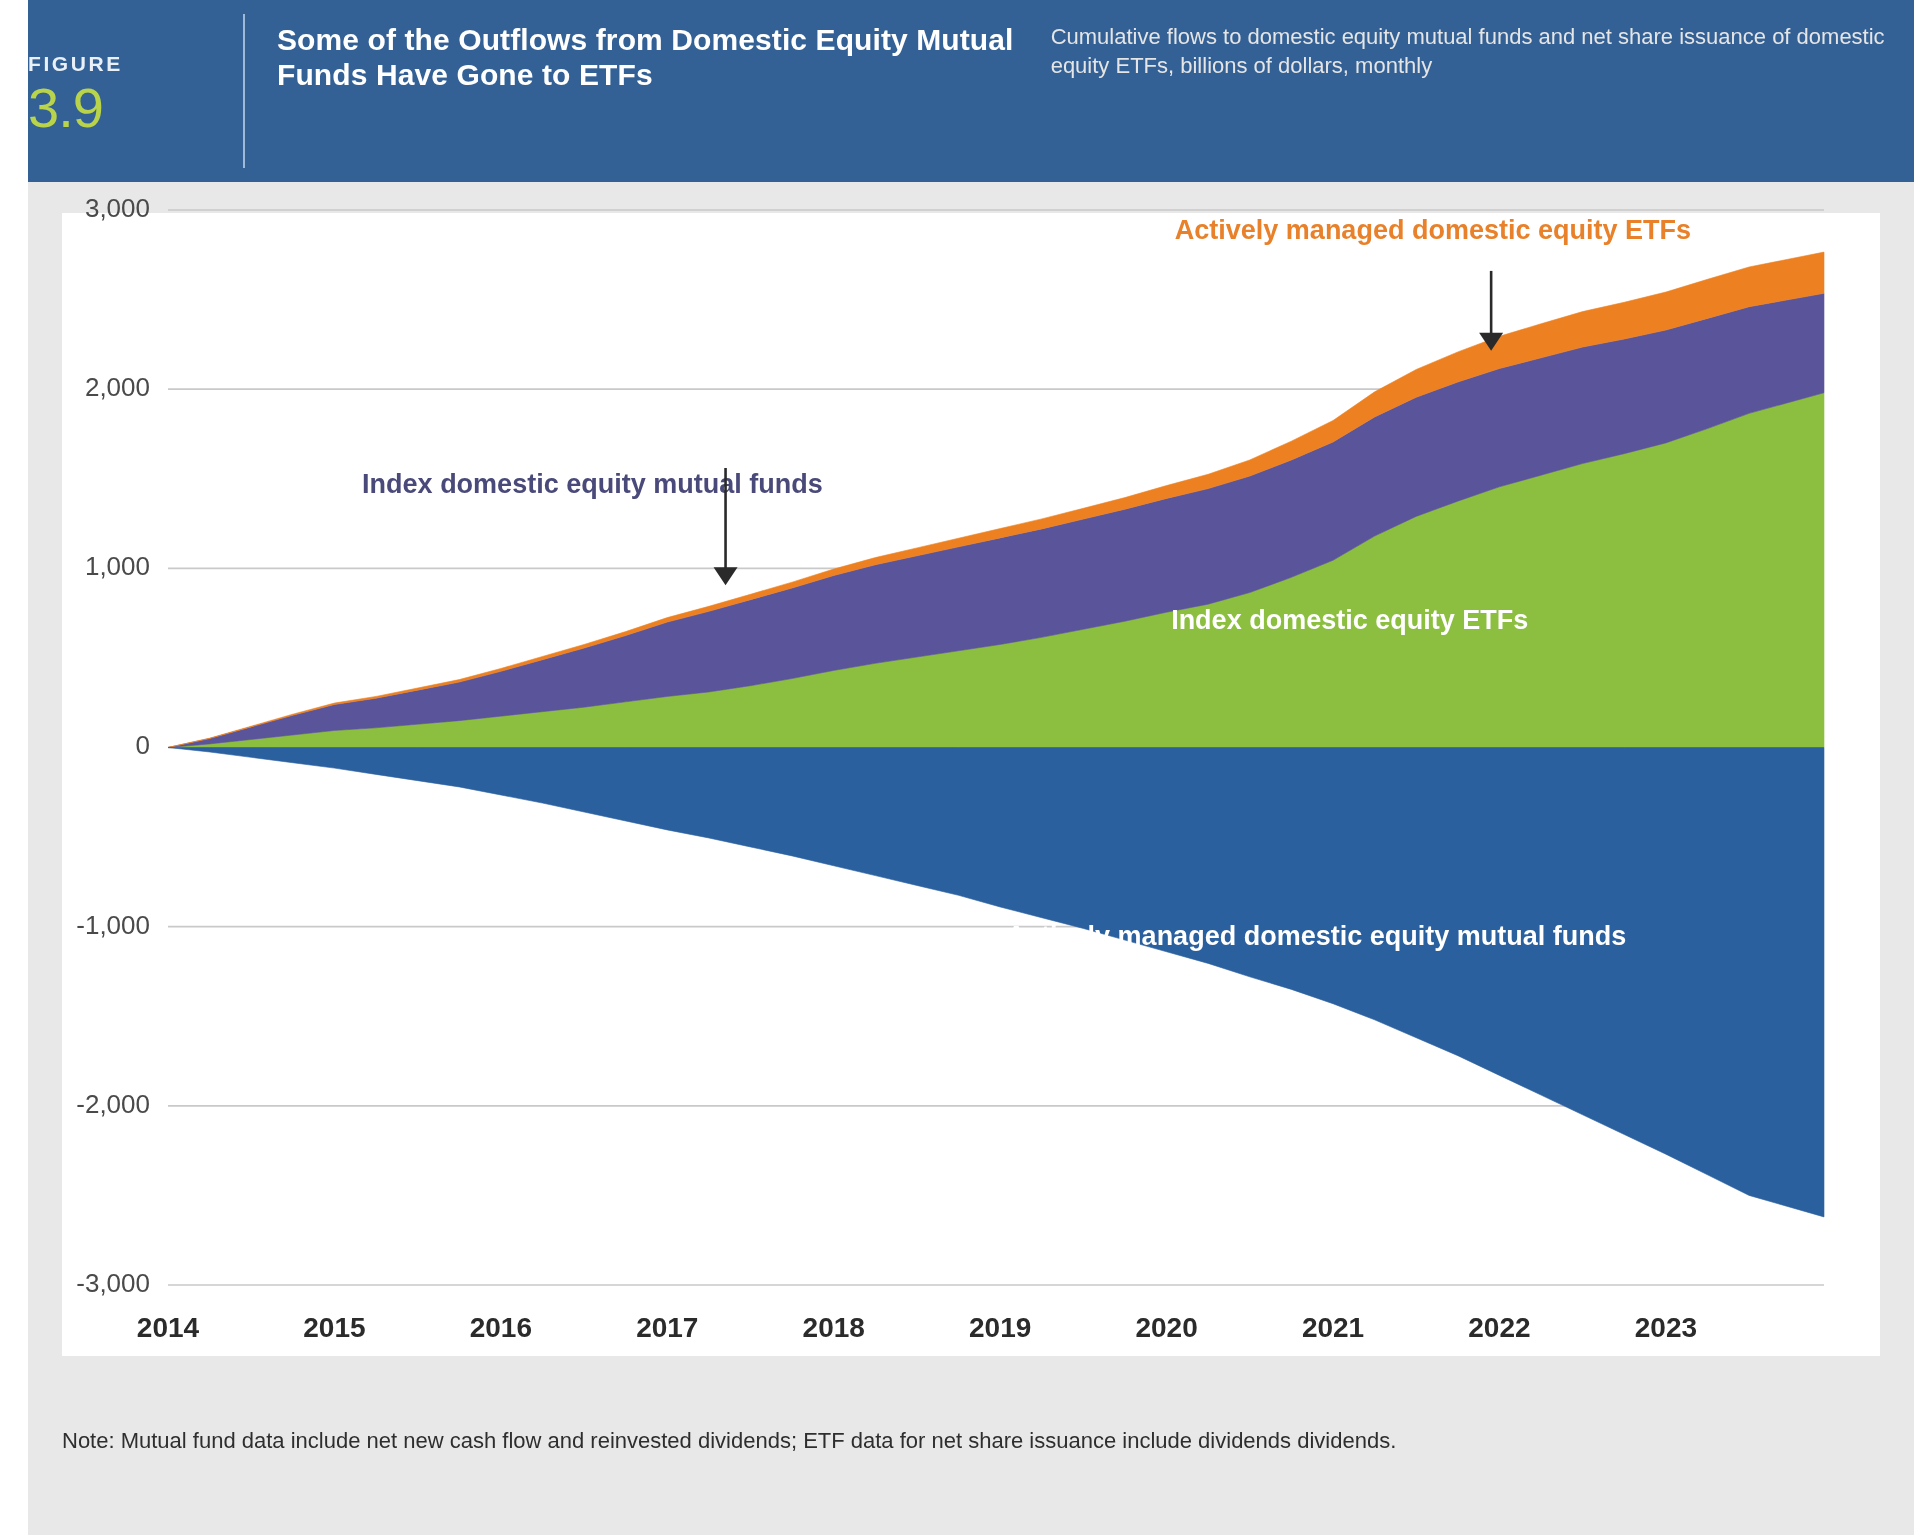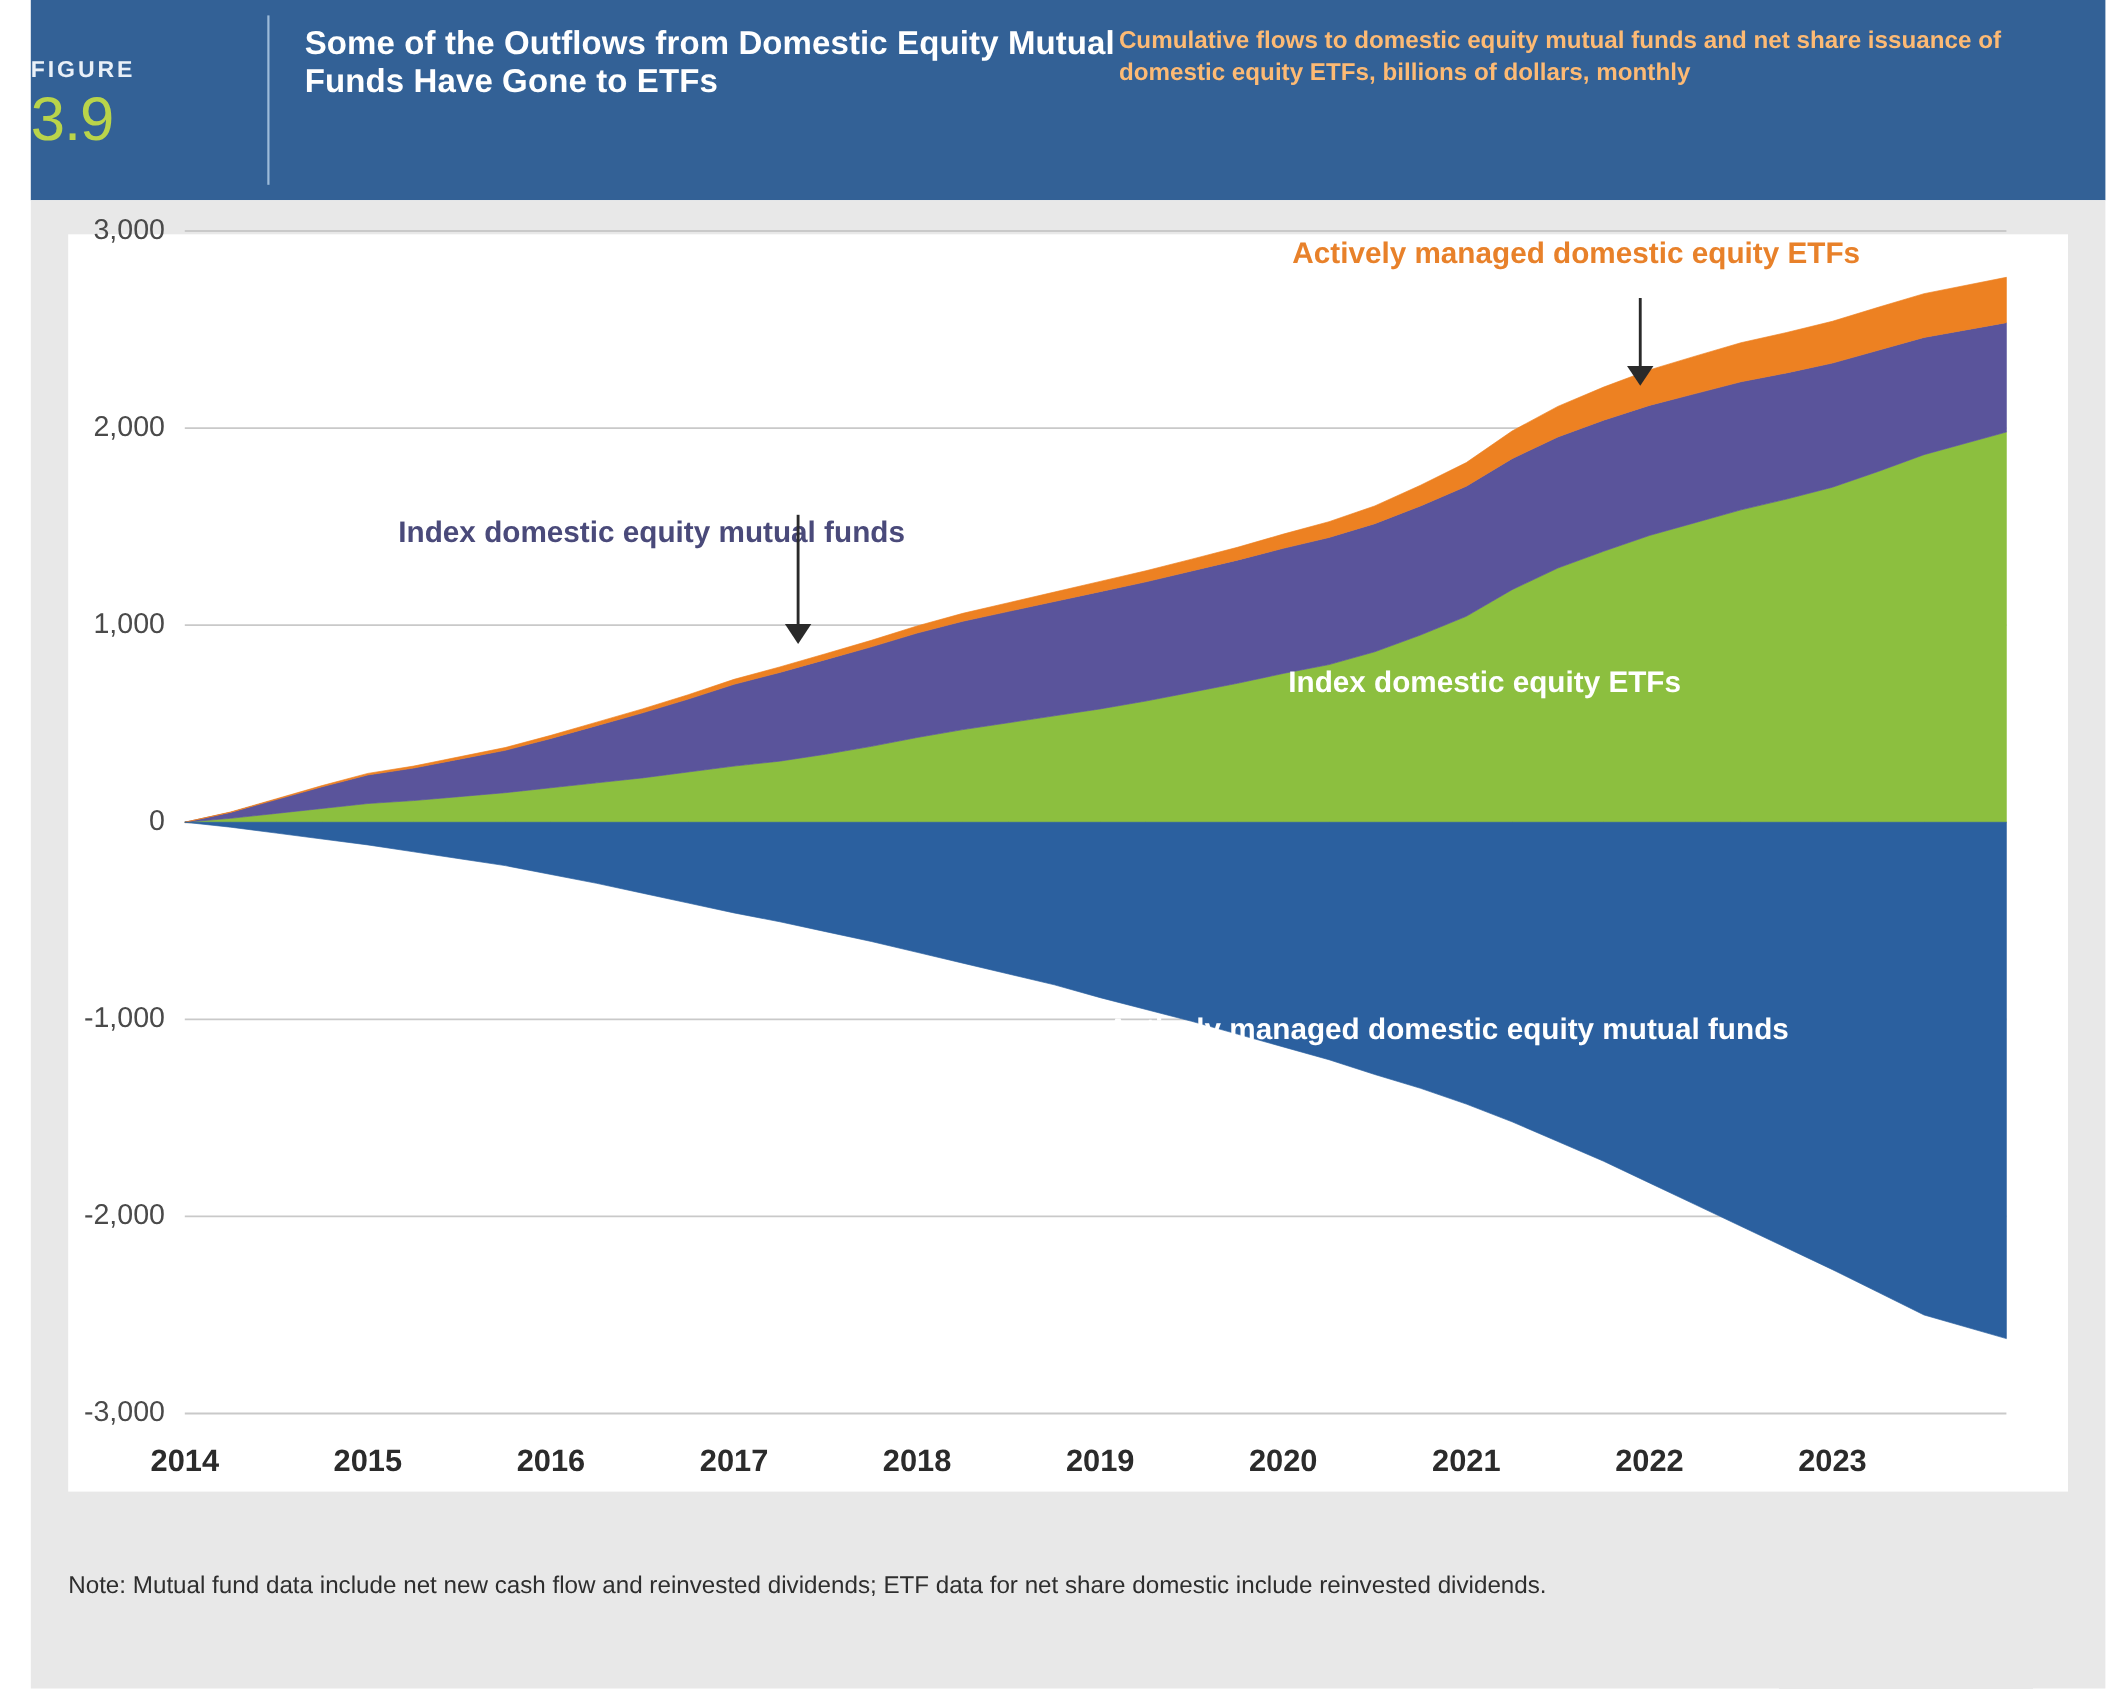--- a/index.html
+++ b/index.html
@@ -67,23 +67,23 @@
   }
   .hdr-title {
     color: #ffffff;
     font-size: 30px;
     font-weight: 700;
     line-height: 1.18;
     letter-spacing: 0.1px;
     margin-bottom: 12px;
   }
   .hdr-sub {
-    color: #fdba74;
+    color: #e5e5e5;
     font-size: 22px;
-    font-weight: 700;
+    font-weight: 400;
     line-height: 1.32;
     max-width: 1530px;
   }
 
   
   .gray-panel {
     position: absolute;
     left: 28px;
     top: 182px;
     width: 1886px;
@@ -203,15 +203,15 @@
         <text x="564.4020100502419" y="311.08333333333326" text-anchor="middle" class="series-label" fill="#4a4a7a">Index domestic equity mutual funds</text>
         <text x="1404.8844221105317" y="56.666666666666515" text-anchor="middle" class="series-label" fill="#e8812a">Actively managed domestic equity ETFs</text>
         <text x="1288.3819095477486" y="762.5833333333334" text-anchor="middle" class="series-label" fill="#ffffff">Actively managed domestic equity mutual funds</text>
         <line x1="697.5477386934497" x2="697.5477386934497" y1="286" y2="387.35416666666663" class="anno-arrow"></line>
         <path d="M685.5477386934497 385.35416666666663 L709.5477386934497 385.35416666666663 L697.5477386934497 403.35416666666663 Z" class="anno-head"></path>
         <line x1="1463.1356783919614" x2="1463.1356783919614" y1="88.91666666666663" y2="152.64583333333337" class="anno-arrow"></line>
         <path d="M1451.1356783919614 150.64583333333337 L1475.1356783919614 150.64583333333337 L1463.1356783919614 168.64583333333337 Z" class="anno-head"></path>
       </g>
   </svg>
 
-  <div class="note">Note: Mutual fund data include net new cash flow and reinvested dividends; ETF data for net share domestic include reinvested dividends.</div>
+  <div class="note">Note: Mutual fund data include net new cash flow and reinvested dividends; ETF data for net share issuance include dividends dividends.</div>
 
 </div>
 
 </body></html>

